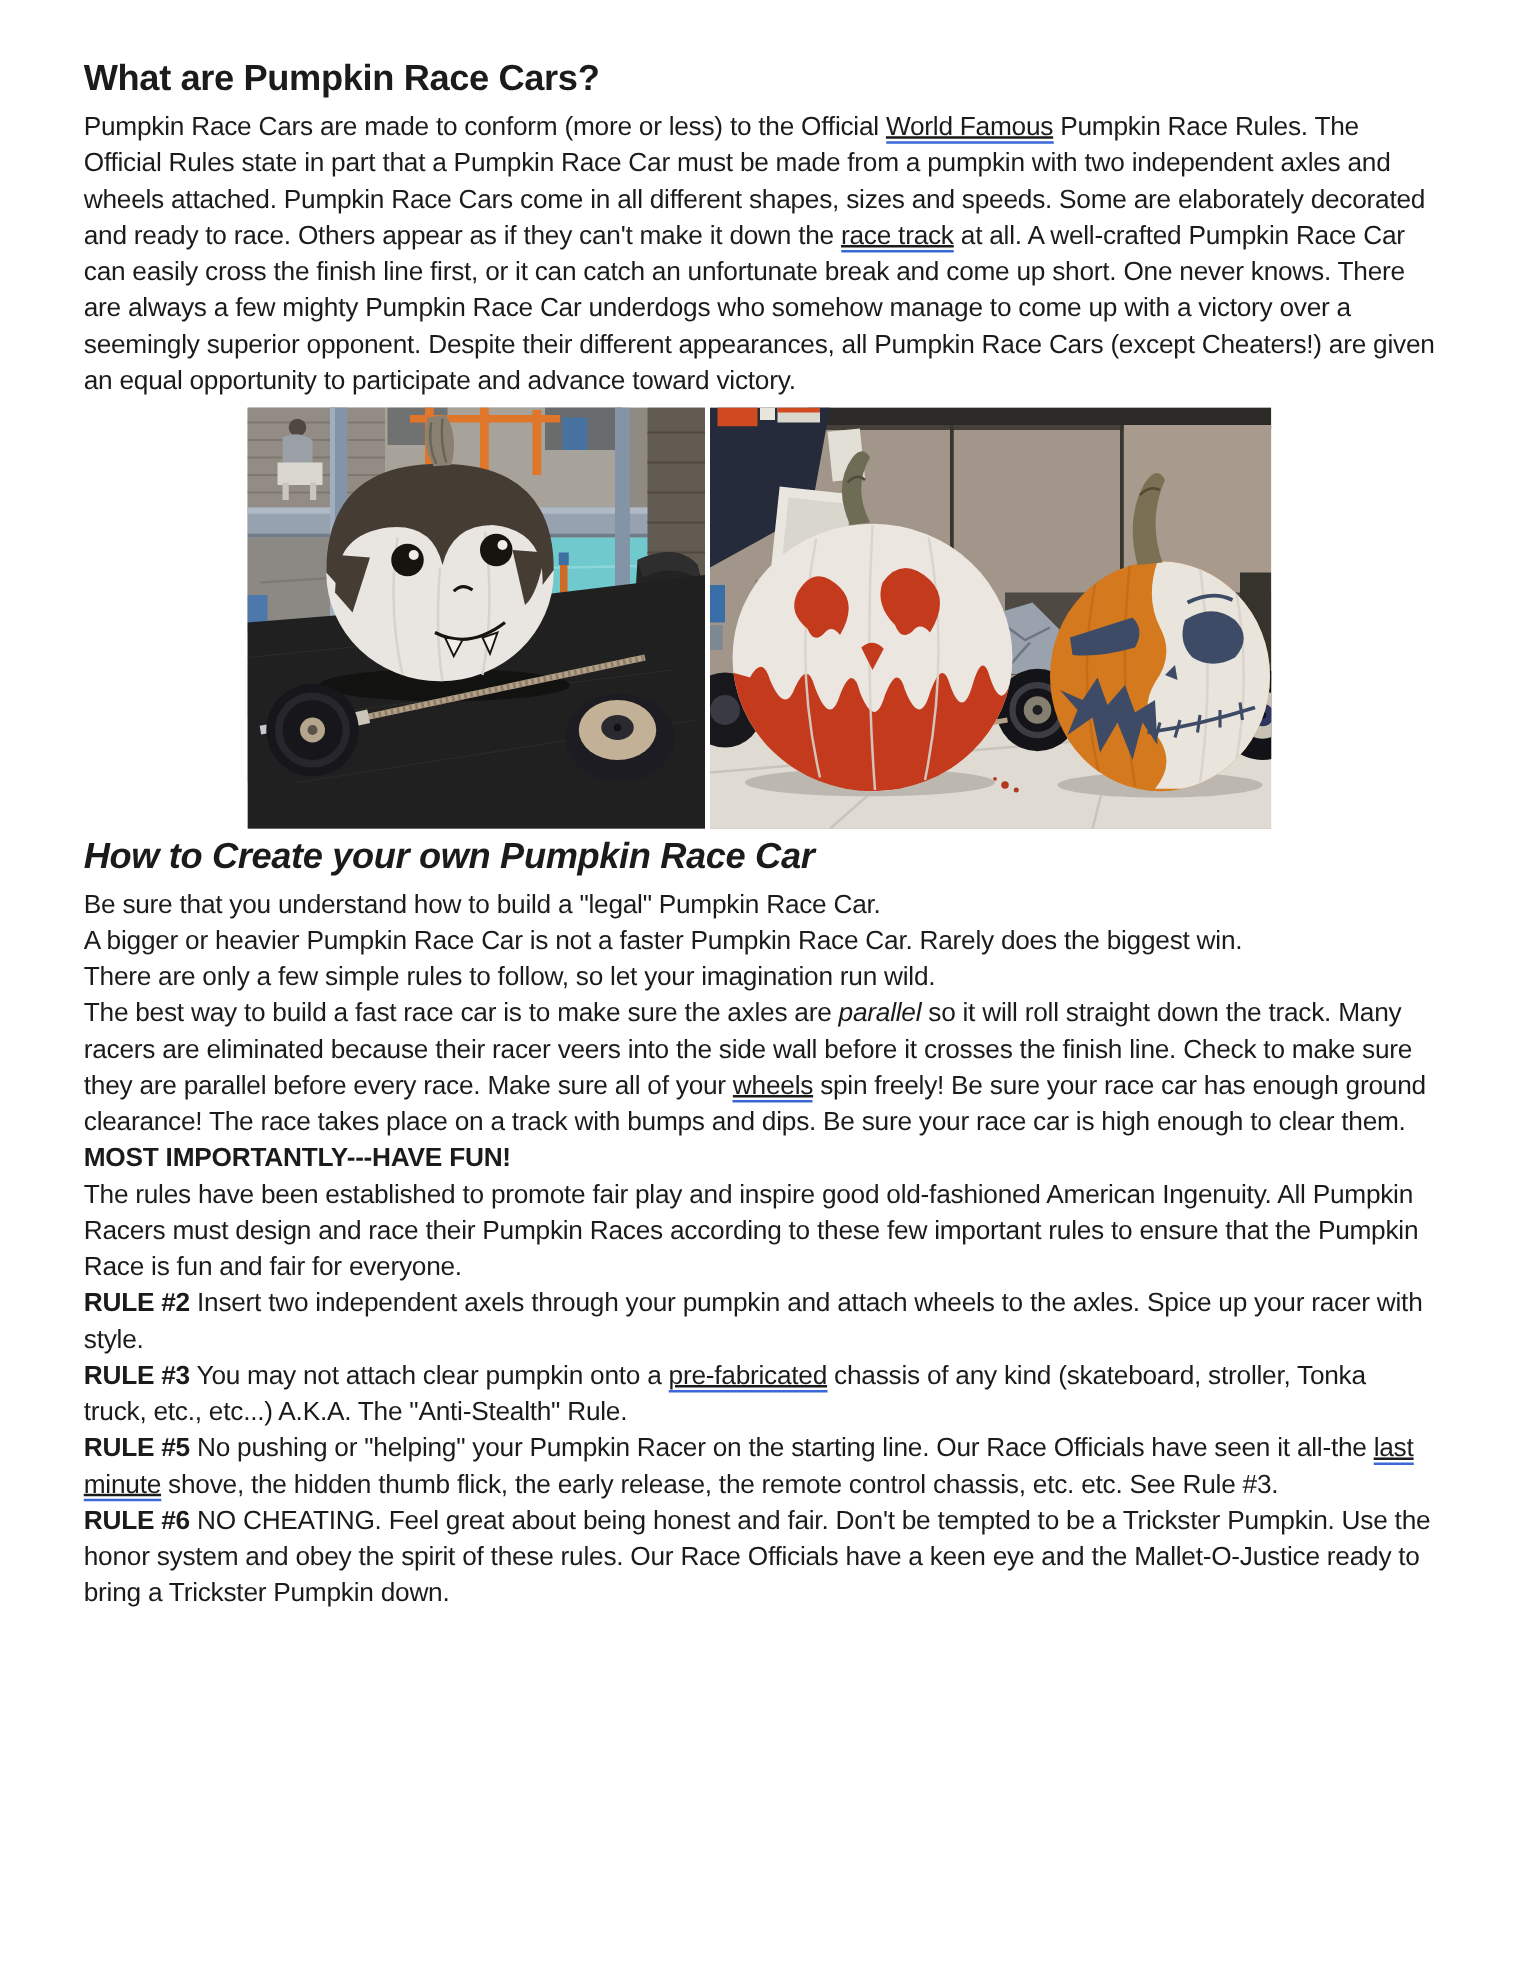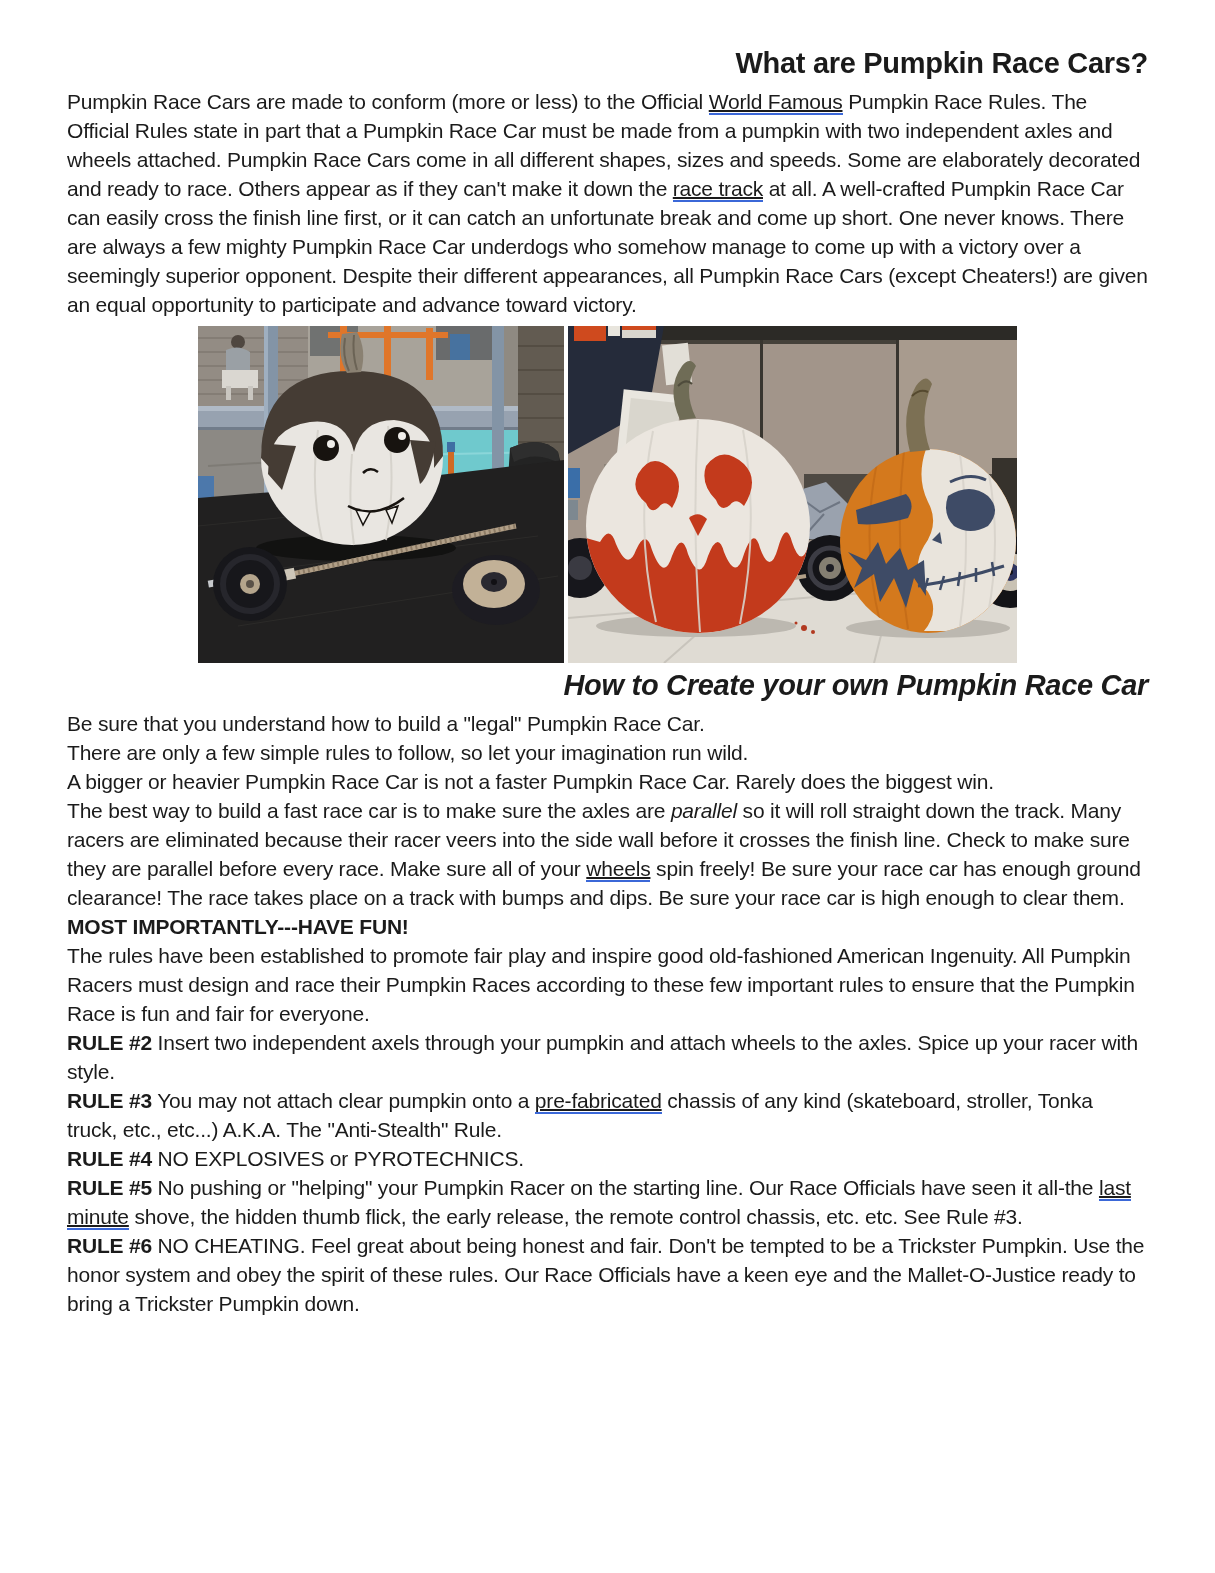--- a/index.html
+++ b/index.html
@@ -11,21 +11,21 @@
     font-family: "Liberation Sans", sans-serif;
     font-size: 21px;
     line-height: 29px;
     letter-spacing: -0.2px;
   }
   .doc { padding: 46px 67px 40px 67px; }
   h1, h2 {
     font-size: 29px;
     line-height: 34px;
     font-weight: 700;
-    text-align: right;
+    text-align: left;
     margin: 0 0 7px 0;
     letter-spacing: -0.3px;
   }
   h2 { margin-top: 5px; font-style: italic; }
   p { margin: 0; }
   .bold { font-weight: 700; }
   .italic { font-style: italic; }
   .link {
     color: #1b1b1b;
     text-decoration: underline;
@@ -258,34 +258,33 @@
         </g>
       </g>
       <path d="M342 126 Q 332 88 348 60 Q 358 46 364 58 Q 350 90 362 124 Z" fill="#7c7054"></path>
       <path d="M344 70 Q 352 62 360 66" stroke="#55492f" stroke-width="2" fill="none"></path>
     </svg>
   </div>
 
   <h2>How to Create your own Pumpkin Race Car</h2>
 
   <p>Be sure that you understand how to build a "legal" Pumpkin Race Car.</p>
+  <p>A bigger or heavier Pumpkin Race Car is not a faster Pumpkin Race Car. Rarely does the biggest win.</p>
   <p>There are only a few simple rules to follow, so let your imagination run wild.</p>
-  <p>A bigger or heavier Pumpkin Race Car is not a faster Pumpkin Race Car. Rarely does the biggest win.</p>
 
   <p><span>The best way to build a fast race car is to make sure the axles are </span><span class="italic">parallel</span><span> so it will roll straight down the track. Many racers are eliminated because their racer veers into the side wall before it crosses the finish line. Check to make sure they are parallel before every race. Make sure all of your </span><span class="link">wheels</span><span> spin freely! Be sure your race car has enough ground clearance! The race takes place on a track with bumps and dips. Be sure your race car is high enough to clear them.</span></p>
 
   <p class="bold">MOST IMPORTANTLY---HAVE FUN!</p>
 
 
   <p>The rules have been established to promote fair play and inspire good old-fashioned American Ingenuity. All Pumpkin Racers must design and race their Pumpkin Races according to these few important rules to ensure that the Pumpkin Race is fun and fair for everyone.</p>
 
 
   <p><span class="bold">RULE #2</span><span> Insert two independent axels through your pumpkin and attach wheels to the axles. Spice up your racer with style.</span><span class="link"></span><span></span></p>
 
   <p><span class="bold">RULE #3</span><span> You may not attach clear pumpkin onto a </span><span class="link">pre-fabricated</span><span> chassis of any kind (skateboard, stroller, Tonka truck, etc., etc...) A.K.A. The "Anti-Stealth" Rule.</span></p>
 
-  <p><span class="bold">RULE #4</span><span> NO EXPLOSIVES or PYROTECHNICS.</span><span class="link"></span><span></span></p>
 
   <p><span class="bold">RULE #5</span><span> No pushing or "helping" your Pumpkin Racer on the starting line. Our Race Officials have seen it all-the </span><span class="link">last minute</span><span> shove, the hidden thumb flick, the early release, the remote control chassis, etc. etc. See Rule #3.</span></p>
 
   <p><span class="bold">RULE #6</span><span> NO CHEATING. Feel great about being honest and fair. Don't be tempted to be a Trickster Pumpkin. Use the honor system and obey the spirit of these rules. Our Race Officials have a keen eye and the Mallet-O-Justice ready to bring a Trickster Pumpkin down.</span><span class="link"></span><span></span></p>
 
 </div>
 
 </body></html>

